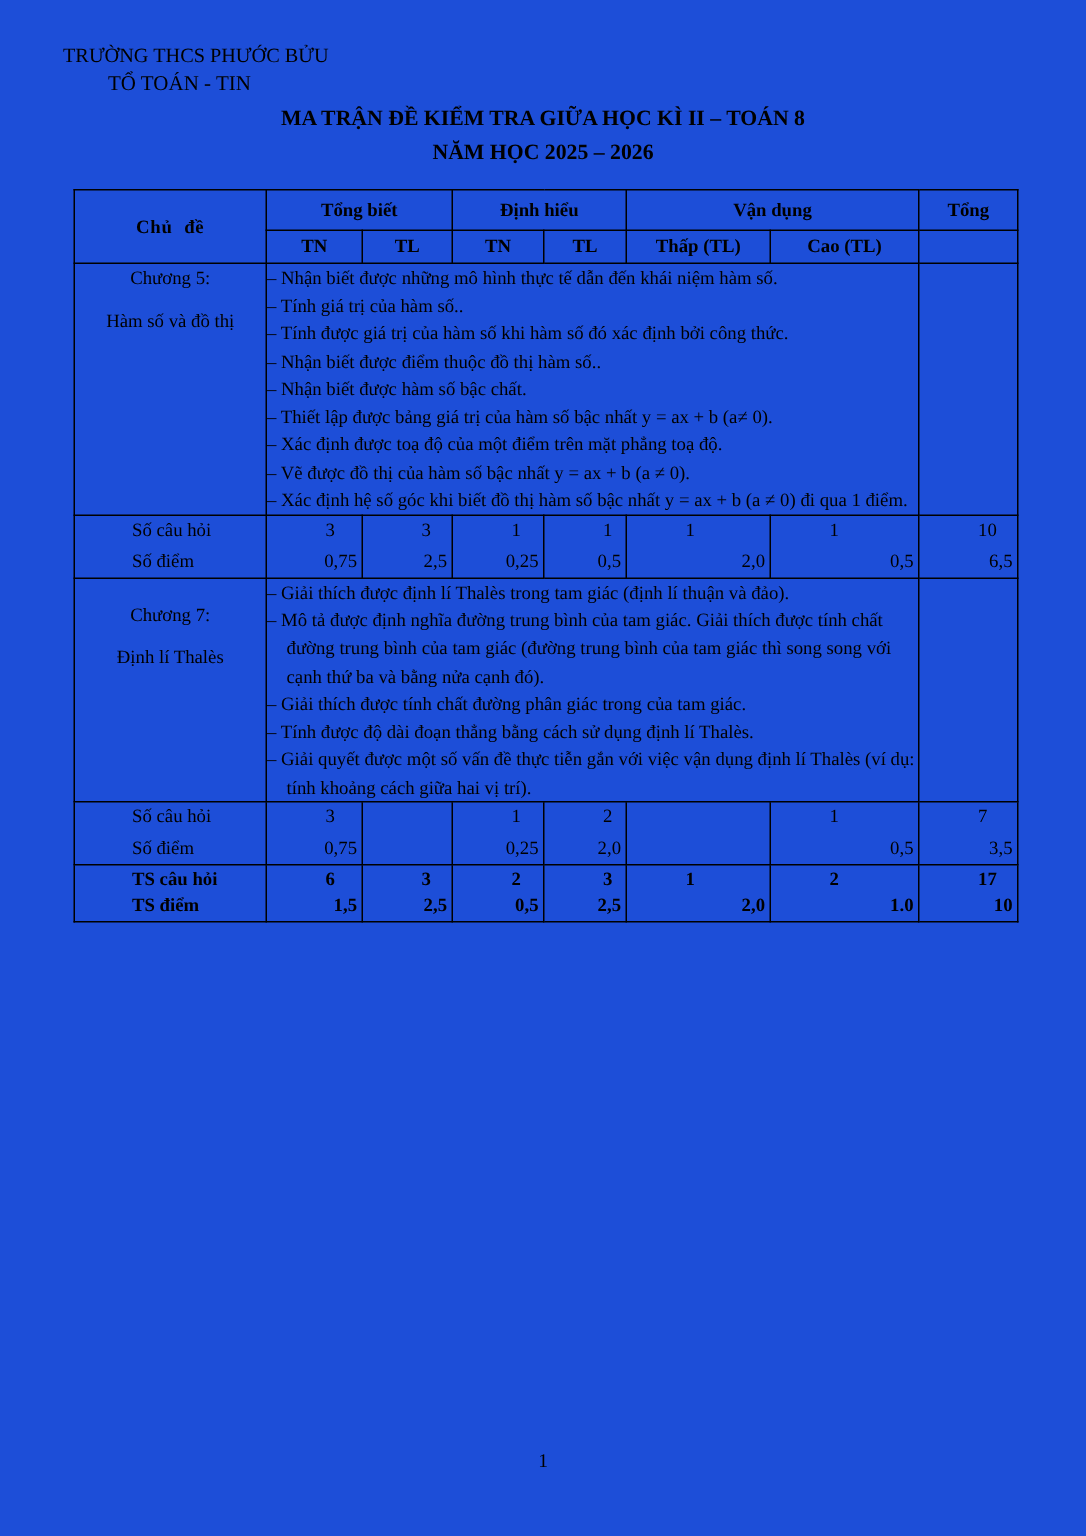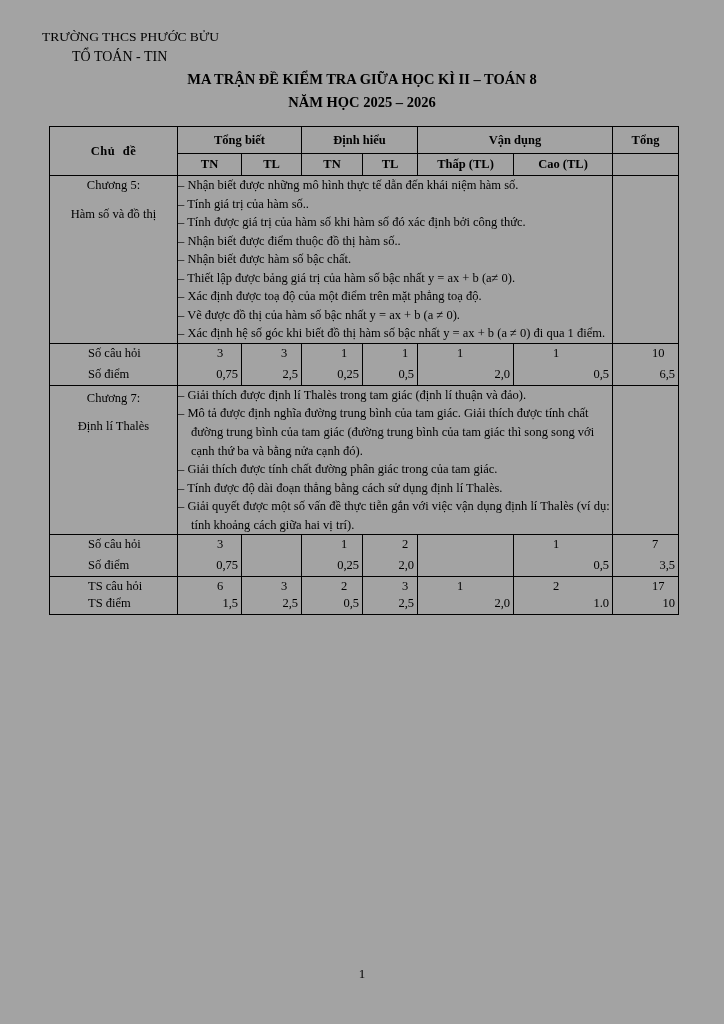--- a/index.html
+++ b/index.html
@@ -2,21 +2,21 @@
 <html><head>
 <meta charset="utf-8">
 <style>
   * { box-sizing: border-box; }
   html, body { margin: 0; padding: 0; background: #888; }
   .page {
     position: relative;
     width: 724px;
     height: 1024px;
     margin: 0 auto;
-    background: #a3a3a3;
+    background: #1d4ed8;
     font-family: "Liberation Serif", serif;
     color: #000;
     overflow: hidden;
   }
   .doc-header { padding-top: 27px; }
   .school-name { margin-left: 42px; font-size: 13.5px; line-height: 20px; }
   .dept-name   { margin-left: 72px; font-size: 14px; line-height: 20px; }
   .doc-title   { text-align: center; font-weight: bold; font-size: 14.5px; line-height: 21px; margin-top: 2px; }
 
   table.matrix {
@@ -51,21 +51,21 @@
   td.bullets-cell {
     padding: 1px 3px 0 4px;
     line-height: 18.55px;
   }
   .bullet {
     padding-left: 13px;
     text-indent: -13px;
   }
 
   tr.num-row td { height: 42px; }
-  tr.ts-row td { height: 38px; font-weight: normal; }
+  tr.ts-row td { height: 38px; font-weight: bold; }
   .num-flex {
     display: flex;
     flex-direction: column;
     justify-content: space-between;
     height: 100%;
     padding: 1px 0 2px 0;
     margin-left: 35px;
   }
   .num-flex .count { text-align: left;  padding-left: 4px;  line-height: 17px; }
   .num-flex .point { text-align: right; padding-right: 3px; line-height: 17px; }
@@ -186,21 +186,21 @@
           </td>
       <td>
             <div class="num-flex">
         <span class="count">10</span>
         <span class="point">6,5</span>
             </div>
           </td>
     </tr>
 
     <tr>
-      <td class="chapter-cell" style="padding-top:3px;">
+      <td class="chapter-cell" style="padding-top:15px;">
         <div>Chương 7:</div>
         <div class="chapter-line2">Định lí Thalès</div>
       </td>
       <td colspan="6" class="bullets-cell">
         <div class="bullet">– Giải thích được định lí Thalès trong tam giác (định lí thuận và đảo).</div>
         <div class="bullet">– Mô tả được định nghĩa đường trung bình của tam giác. Giải thích được tính chất đường trung bình của tam giác (đường trung bình của tam giác thì song song với cạnh thứ ba và bằng nửa cạnh đó).</div>
         <div class="bullet">– Giải thích được tính chất đường phân giác trong của tam giác.</div>
         <div class="bullet">– Tính được độ dài đoạn thẳng bằng cách sử dụng định lí Thalès.</div>
         <div class="bullet">– Giải quyết được một số vấn đề thực tiễn gắn với việc vận dụng định lí Thalès (ví dụ: tính khoảng cách giữa hai vị trí).</div>
       </td>

